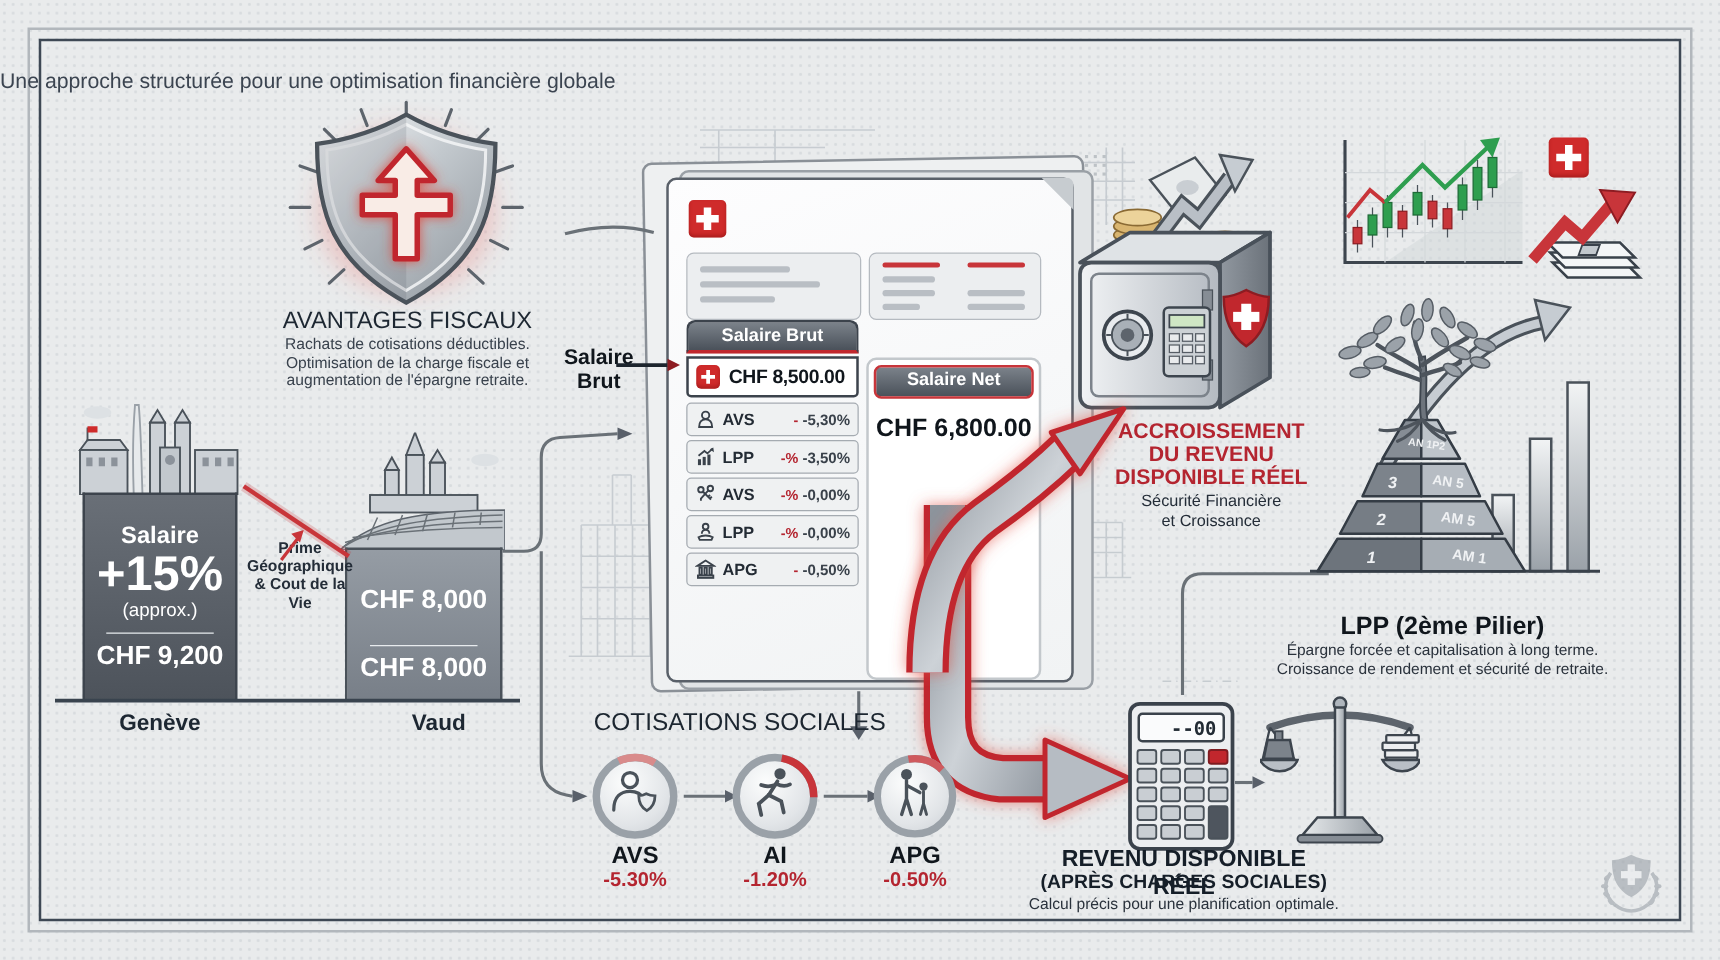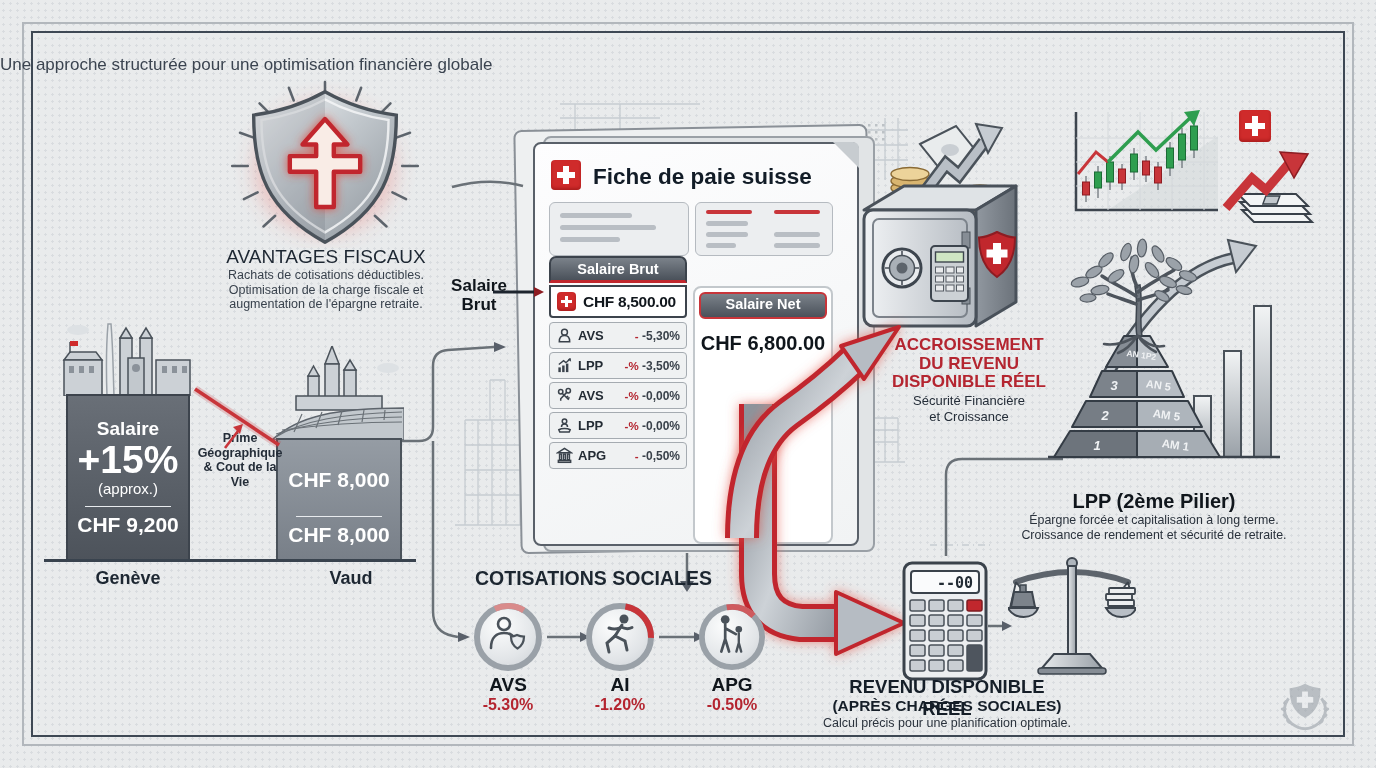--- a/index.html
+++ b/index.html
@@ -70,21 +70,21 @@
         font-size:17px;font-weight:bold;color:#10161c;line-height:19px;}
   
   .growth-title{position:absolute;left:876px;top:336px;width:186px;text-align:center;
         font-size:17px;font-weight:bold;color:#b42530;line-height:18.5px;}
   .growth-sub{position:absolute;left:876px;top:393px;width:186px;text-align:center;
         font-size:13px;color:#242d38;line-height:15.5px;}
   .lpp-title{position:absolute;left:1038px;top:490px;width:232px;text-align:center;
         font-size:20px;font-weight:bold;color:#10161c;}
   .lpp-desc{position:absolute;left:1018px;top:513px;width:272px;text-align:center;
         font-size:12.4px;color:#2a323c;line-height:15px;}
-  .cotis-title{position:absolute;left:475px;top:567px;width:250px;font-size:19.5px;font-weight:bold;color:#1c2630;}
+  .cotis-title{position:absolute;left:475px;top:567px;width:250px;font-size:19.5px;font-weight:normal;color:#1c2630;}
   .circ-label{position:absolute;width:70px;text-align:center;top:674px;font-size:19px;font-weight:bold;color:#10161c;}
   .circ-val{position:absolute;width:70px;text-align:center;top:696px;font-size:16px;font-weight:bold;color:#b42530;}
   .rev-title{position:absolute;left:828px;top:676px;width:238px;text-align:center;font-size:18.5px;font-weight:bold;color:#151e28;}
   .rev-sub{position:absolute;left:828px;top:697px;width:238px;text-align:center;font-size:15.5px;font-weight:bold;color:#151e28;}
   .rev-desc{position:absolute;left:820px;top:716px;width:254px;text-align:center;font-size:12.5px;color:#2a323c;}
   svg{display:block;}
 </style>
 </head>
 <body>
 
@@ -225,21 +225,20 @@
     <span>Prime</span><br>
     <span>Géographique</span><br>
     <span>&amp; Cout de la Vie</span>
   </div>
 
   <div class="abs page-back1"></div>
   <div class="abs page-back2"></div>
   <div class="abs page-main">
     <div class="dogear"></div>
     <div class="sflag abs" style="left:16px;top:16px;width:30px;height:30px"></div>
-    <div class="payslip-title">Fiche de paie suisse</div>
     <div class="mini-card" style="left:14px;width:138px">
       <span class="mini-line" style="left:10px;top:10px;width:72px"></span>
       <span class="mini-line" style="left:10px;top:22px;width:96px"></span>
       <span class="mini-line" style="left:10px;top:34px;width:60px"></span>
     </div>
     <div class="mini-card" style="left:160px;width:136px">
       <span class="mini-line redl" style="left:10px;top:7px;width:46px;height:4px"></span>
       <span class="mini-line redl" style="left:78px;top:7px;width:46px;height:4px"></span>
       <span class="mini-line" style="left:10px;top:18px;width:42px"></span>
       <span class="mini-line" style="left:10px;top:29px;width:42px"></span>

